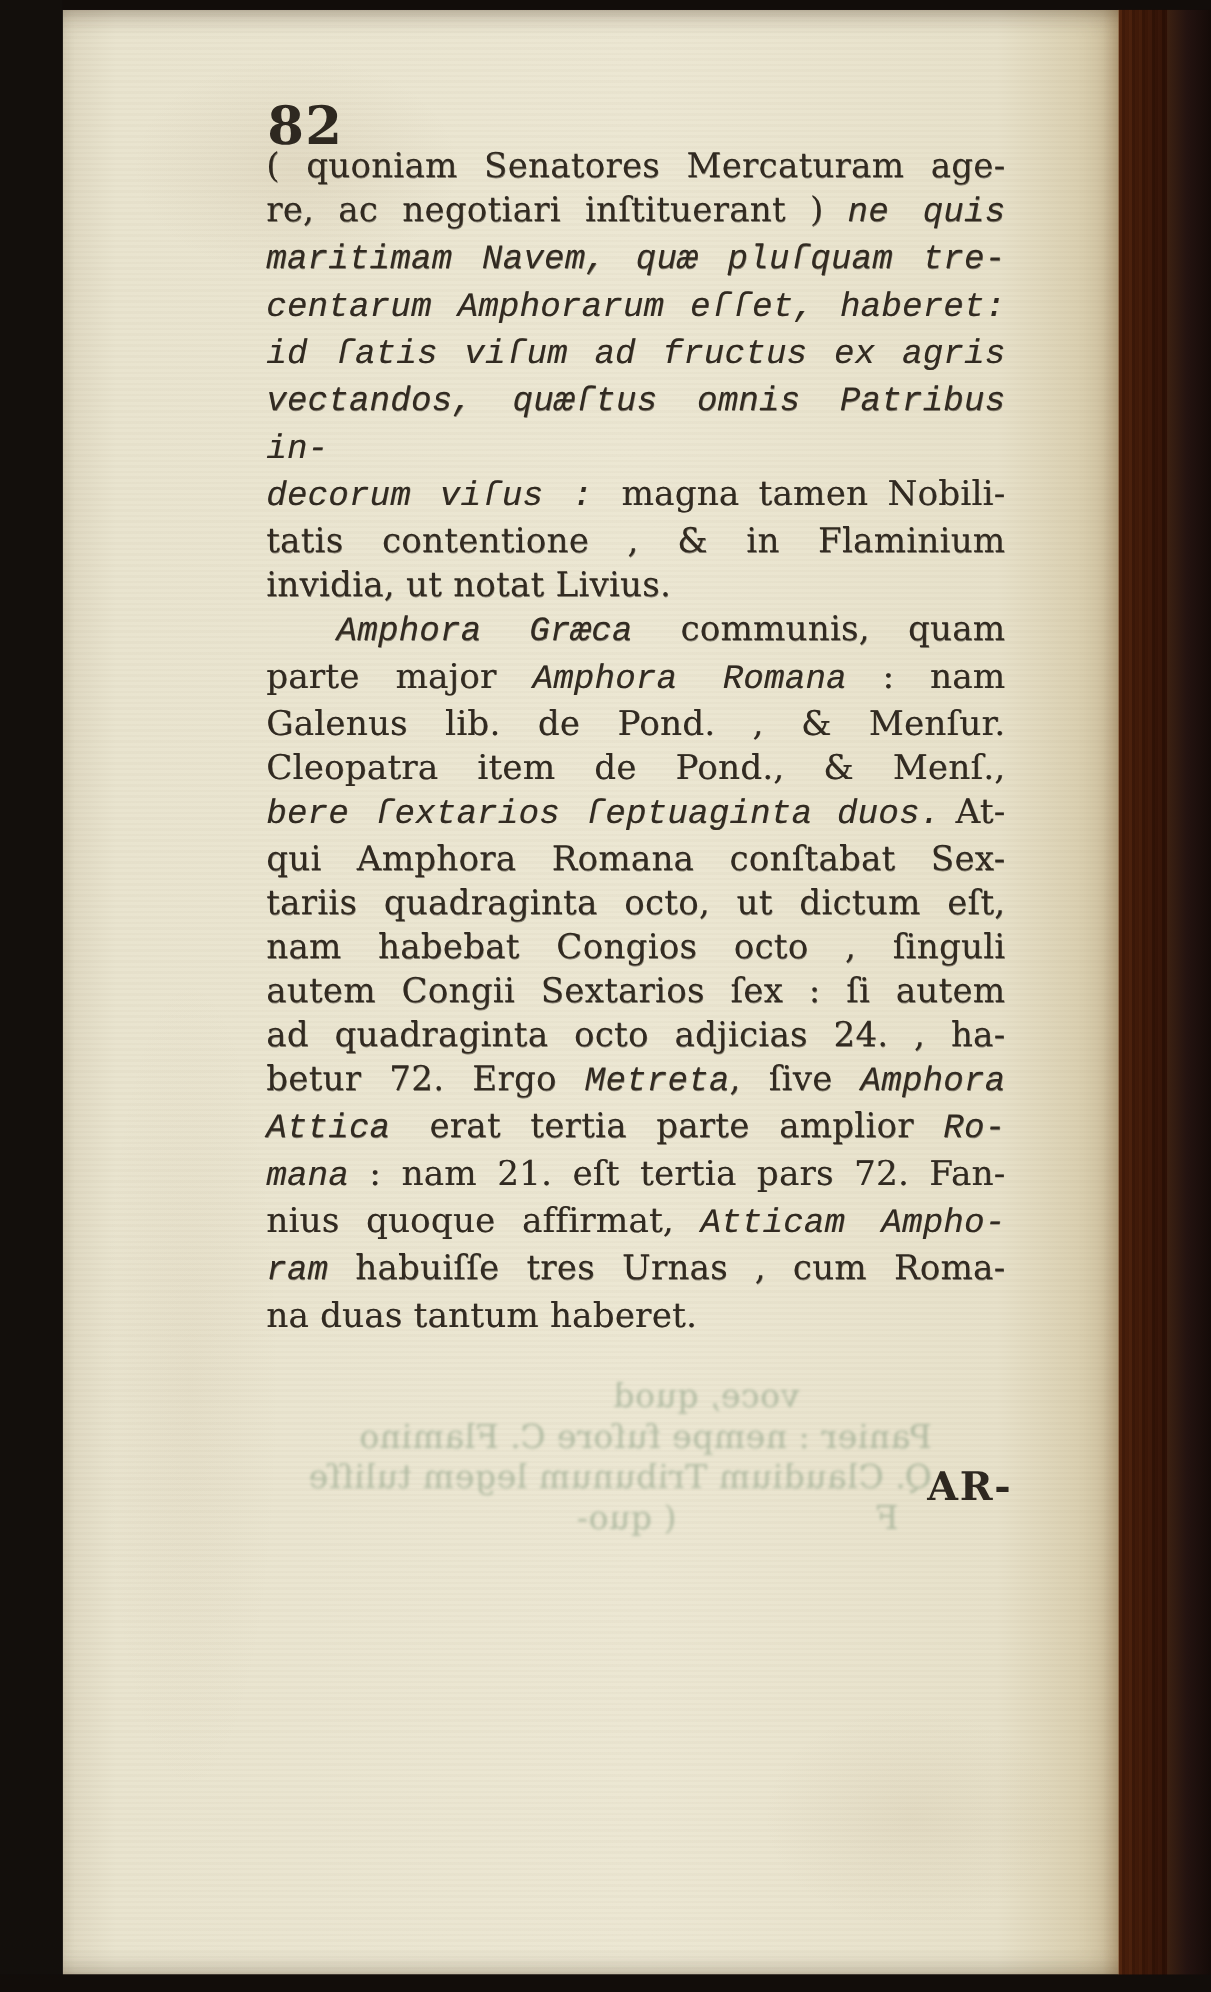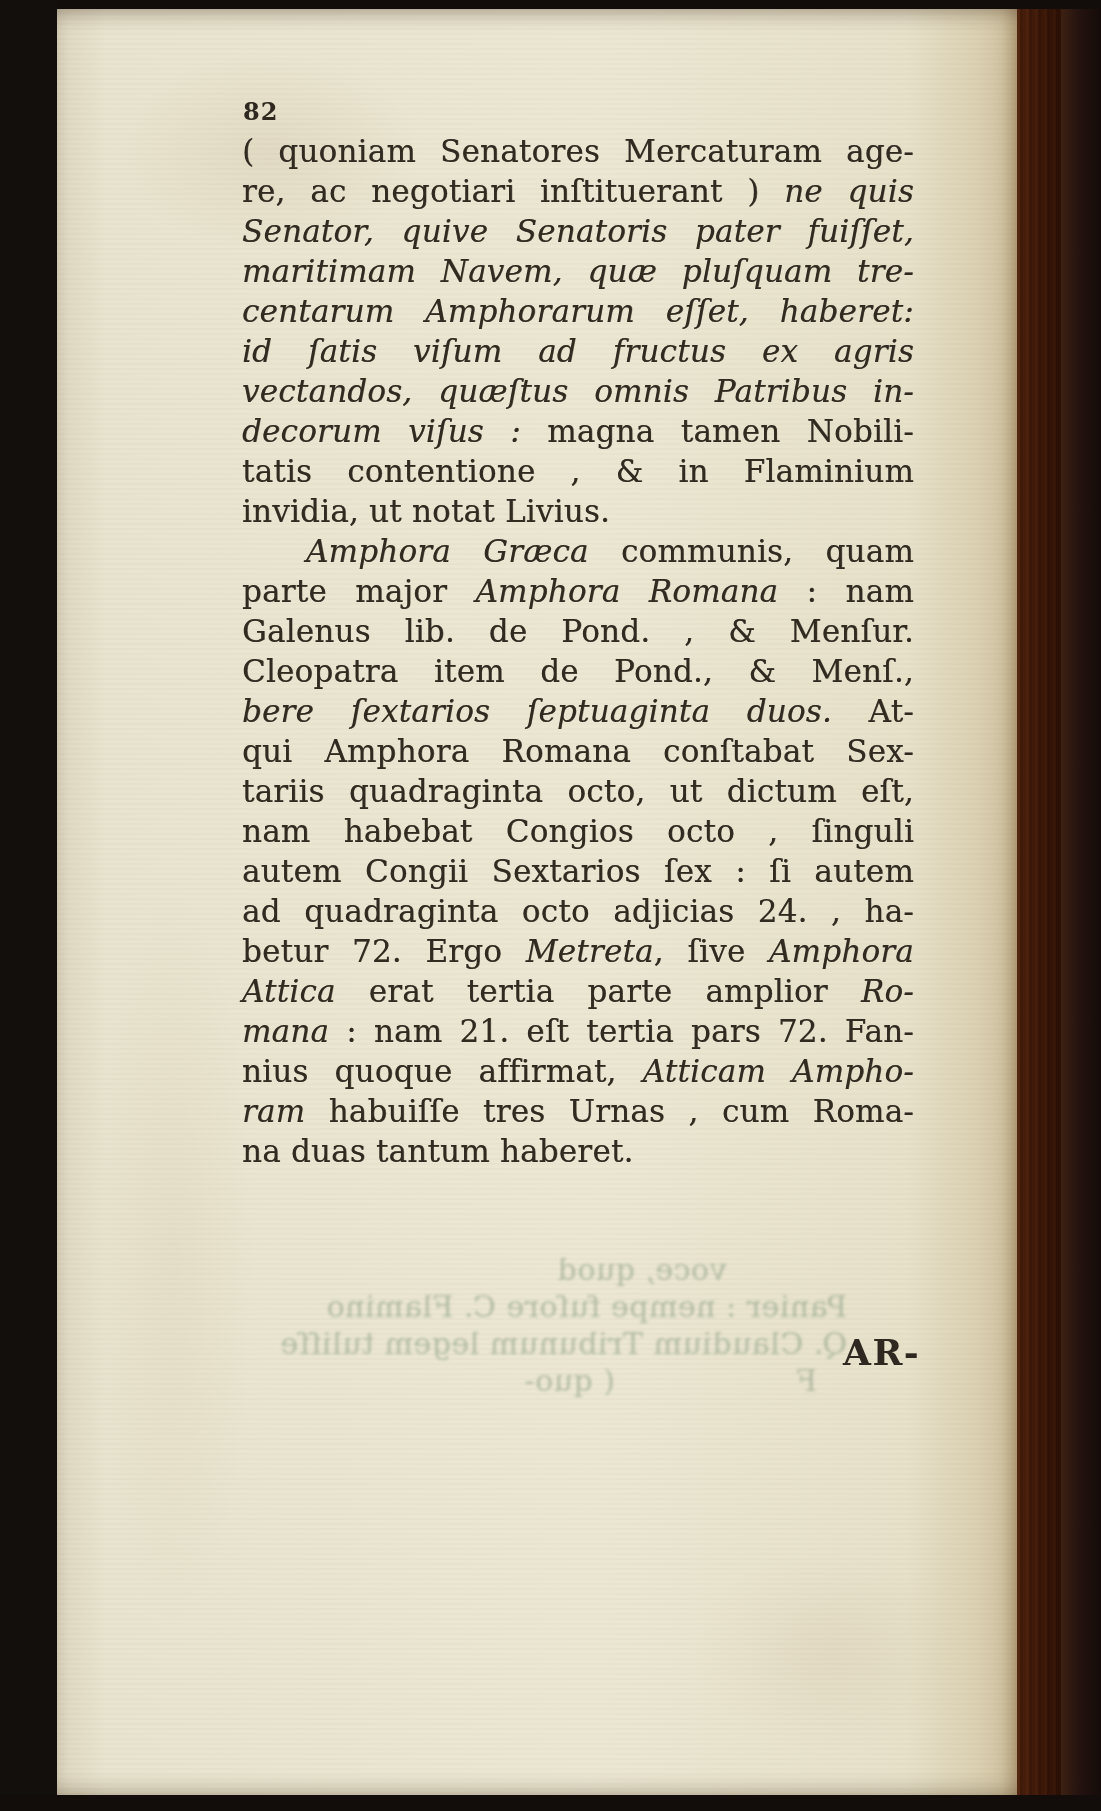--- a/index.html
+++ b/index.html
@@ -36,35 +36,35 @@
   .binding {
     position:absolute; right:0; top:0; width:40px; height:1811px;
     background: linear-gradient(90deg, #3c2112 0%, #241310 45%, #140b08 100%);
   }
   .frame-top    { position:absolute; left:0; top:0; width:1101px; height:9px; background:#120d0a; }
   .frame-left   { position:absolute; left:0; top:0; width:57px; height:1811px; background:#130f0c; }
   .frame-bottom { position:absolute; left:0; bottom:0; width:1101px; height:16px; background:#120d0a; }
 
   
   .folio {
-    position:absolute; left:186px; top:88px;
-    font-size:24px; font-weight:700; color:#2e2820;
+    position:absolute; left:186px; top:78px;
+    font-size:48px; font-weight:700; color:#2e2820;
     letter-spacing:1px;
   }
   .text-block {
     position:absolute; left:185px; top:122px; width:672px;
     color:#312a21; font-size:31px; line-height:40px;
     text-shadow: 0.4px 0.4px 0.5px rgba(49,42,33,0.55);
     letter-spacing:0.2px;
   }
   .para { margin:0; }
   .line { text-align:justify; text-align-last:justify; white-space:normal; }
   .para .line:last-child { text-align-last:left; }
   .line.indent { padding-left:64px; }
-  .it { font-style:italic; }
+  .it { font-style:italic;font-family:Liberation Mono, monospace; }
   .ro { font-style:normal;margin-top:36px; }
 
   .catchword {
     position:absolute; left:786px; top:1322px;
     font-size:36px; font-weight:700; color:#2e2820; letter-spacing:1.5px;
   }
 
   
   .show-through {
     position:absolute; left:150px; top:1242px; width:640px;
@@ -86,21 +86,20 @@
         <div class="st-line">            voce, quod</div>
         <div class="st-line">Panier : nempe fuſore C. Flamino</div>
         <div class="st-line">Q. Claudium Tribunum legem tuliſſe</div>
         <div class="st-line">   F                  ( quo-</div>
       </div>
 
     <div class="text-block">
         <div class="para">
           <div class="line"><span class="ro">( quoniam Senatores Mercaturam age-</span></div>
           <div class="line"><span class="ro">re, ac negotiari inſtituerant ) </span><span class="it">ne quis</span></div>
-          <div class="line"><span class="it">Senator, quive Senatoris pater fuiſſet,</span></div>
           <div class="line"><span class="it">maritimam Navem, quæ pluſquam tre-</span></div>
           <div class="line"><span class="it">centarum Amphorarum eſſet, haberet:</span></div>
           <div class="line"><span class="it">id ſatis viſum ad fructus ex agris</span></div>
           <div class="line"><span class="it">vectandos, quæſtus omnis Patribus in-</span></div>
           <div class="line"><span class="it">decorum viſus : </span><span class="ro">magna tamen Nobili-</span></div>
           <div class="line"><span class="ro">tatis contentione , &amp; in Flaminium</span></div>
           <div class="line"><span class="ro">invidia, ut notat Livius.</span></div>
         </div>
         <div class="para">
           <div class="line indent"><span class="it">Amphora Græca </span><span class="ro">communis, quam</span></div>

